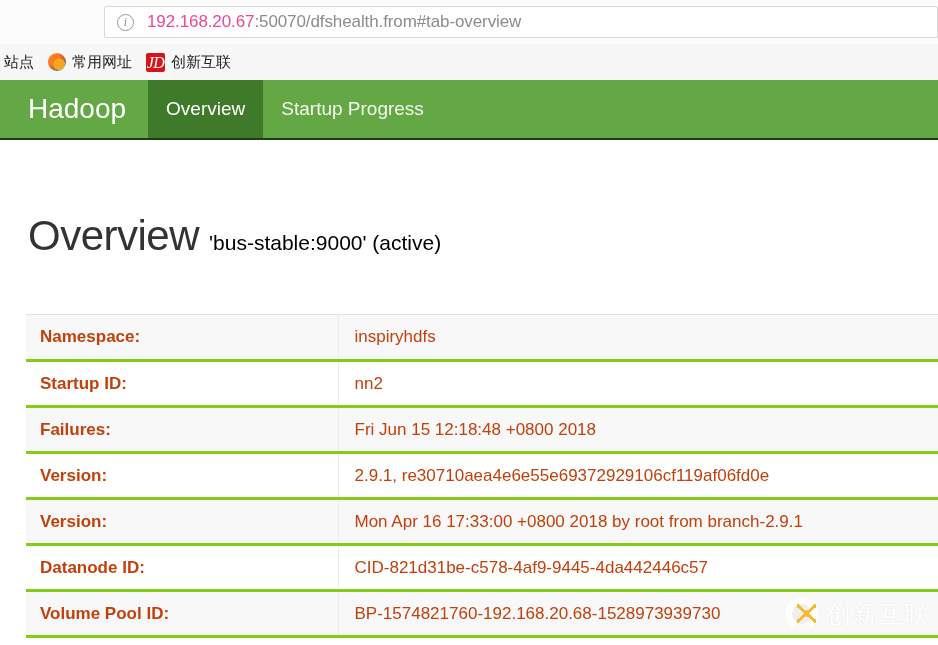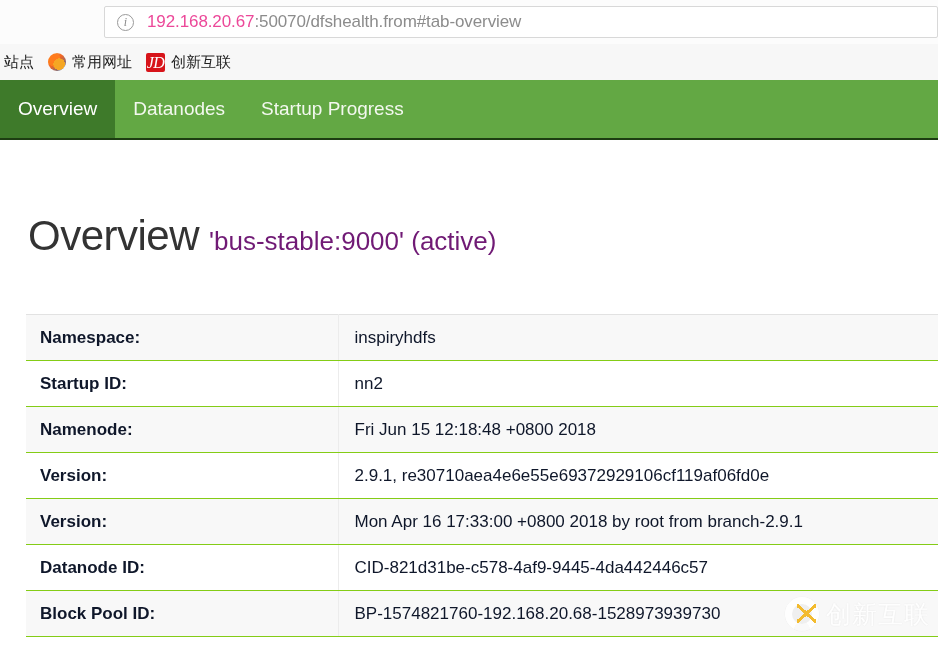--- a/index.html
+++ b/index.html
@@ -149,39 +149,39 @@
     position: absolute; left: 28px; top: 70px;
     white-space: nowrap;
   }
   #page-title .title-main {
     font-size: 42px;
     color: #333333;
     font-weight: normal;
     letter-spacing: -0.5px;
   }
   #page-title .title-sub {
-    font-size: 26px;
-    color: #701a75;
+    font-size: 21px;
+    color: #000000;
     margin-left: 10px;
   }
 
   #overview-table {
     position: absolute; left: 26px; top: 172px;
     width: 960px;
     border-collapse: collapse;
     border-top: 1px solid #e2e2e2;
   }
   #overview-table tr { height: 46px; }
   #overview-table tr:nth-child(odd) { background: #f8f8f8; }
   #overview-table tr:nth-child(even) { background: #ffffff; }
   #overview-table td {
-    border-bottom: 1px solid #84cc16;
+    border-bottom: 3px solid #84cc16;
     padding: 0 0 0 14px;
     font-size: 17px;
-    color: #0f172a;
+    color: #c2410c;
     vertical-align: middle;
     white-space: nowrap;
   }
   #overview-table td.k {
     font-weight: bold;
     width: 312px;
     border-right: 1px solid #ececec;
   }
   #overview-table td.v { padding-left: 16px; }
 
@@ -244,59 +244,59 @@
       <span class="bm-label">常用网址</span>
     </div>
     <div class="bm-item">
       <span class="icon-jd">JD</span>
       <span class="bm-label">创新互联</span>
     </div>
   </div>
 </div>
 
 <div id="navbar">
+  <div id="brand">Hadoop</div>
   <div class="nav-tab active">Overview</div>
-  <div class="nav-tab">Datanodes</div>
   <div class="nav-tab">Startup Progress</div>
 </div>
 
 <div id="content">
 
   <div id="page-title">
     <span class="title-main">Overview</span><span class="title-sub">'bus-stable:9000' (active)</span>
   </div>
 
   <table id="overview-table">
     <tbody>
       <tr>
         <td class="k">Namespace:</td>
         <td class="v">inspiryhdfs</td>
       </tr>
       <tr>
         <td class="k">Startup ID:</td>
         <td class="v">nn2</td>
       </tr>
       <tr>
-        <td class="k">Namenode:</td>
+        <td class="k">Failures:</td>
         <td class="v">Fri Jun 15 12:18:48 +0800 2018</td>
       </tr>
       <tr>
         <td class="k">Version:</td>
         <td class="v">2.9.1, re30710aea4e6e55e69372929106cf119af06fd0e</td>
       </tr>
       <tr>
         <td class="k">Version:</td>
         <td class="v">Mon Apr 16 17:33:00 +0800 2018 by root from branch-2.9.1</td>
       </tr>
       <tr>
         <td class="k">Datanode ID:</td>
         <td class="v">CID-821d31be-c578-4af9-9445-4da442446c57</td>
       </tr>
       <tr>
-        <td class="k">Block Pool ID:</td>
+        <td class="k">Volume Pool ID:</td>
         <td class="v">BP-1574821760-192.168.20.68-1528973939730</td>
       </tr>
     </tbody>
   </table>
 
   <div id="watermark">
     <span id="wm-mark"></span>
     <span id="wm-text">创新互联</span>
   </div>
 </div>

